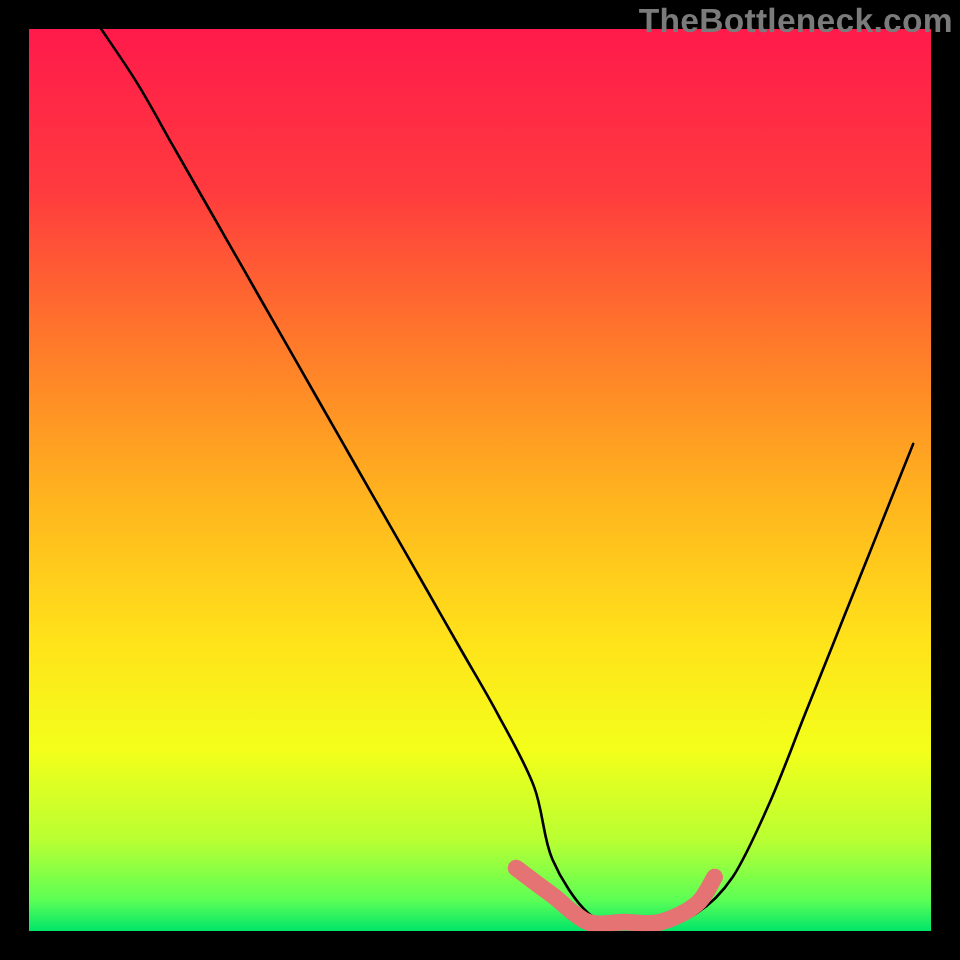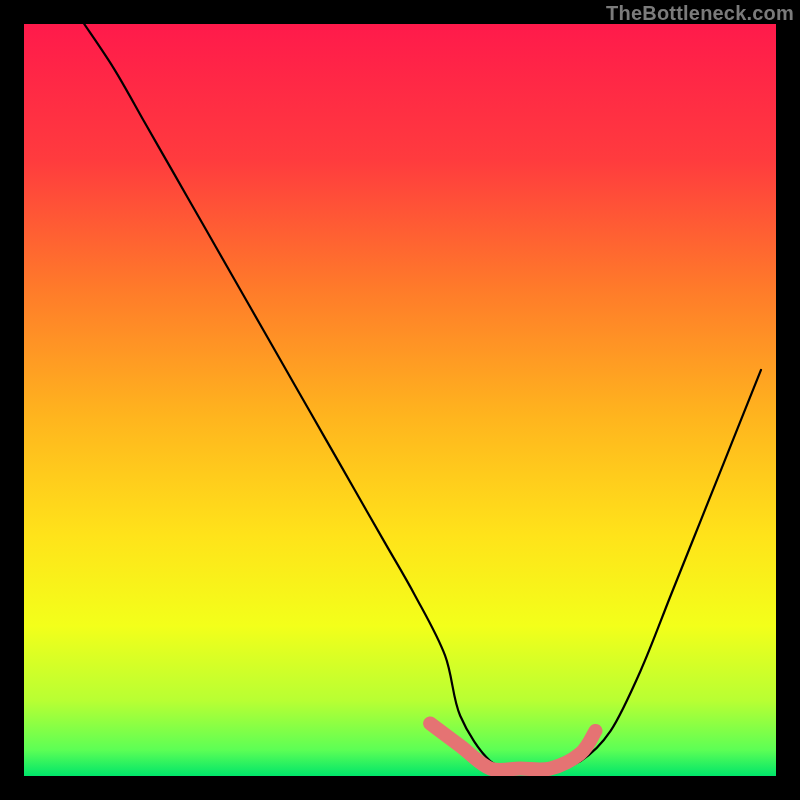--- a/index.html
+++ b/index.html
@@ -32,21 +32,21 @@
   }
   .curve-svg {
     position: absolute;
     inset: 0;
   }
   .watermark {
     position: absolute;
     top: 2px;
     right: 6px;
     font-family: Arial, Helvetica, sans-serif;
-    font-size: 20px;
+    font-size: 28px;
     font-weight: 600;
     color: #7b7b7b;
     letter-spacing: 0.2px;
     user-select: none;
   }
 </style>
 </head>
 <body>
 
 <div class="frame">

